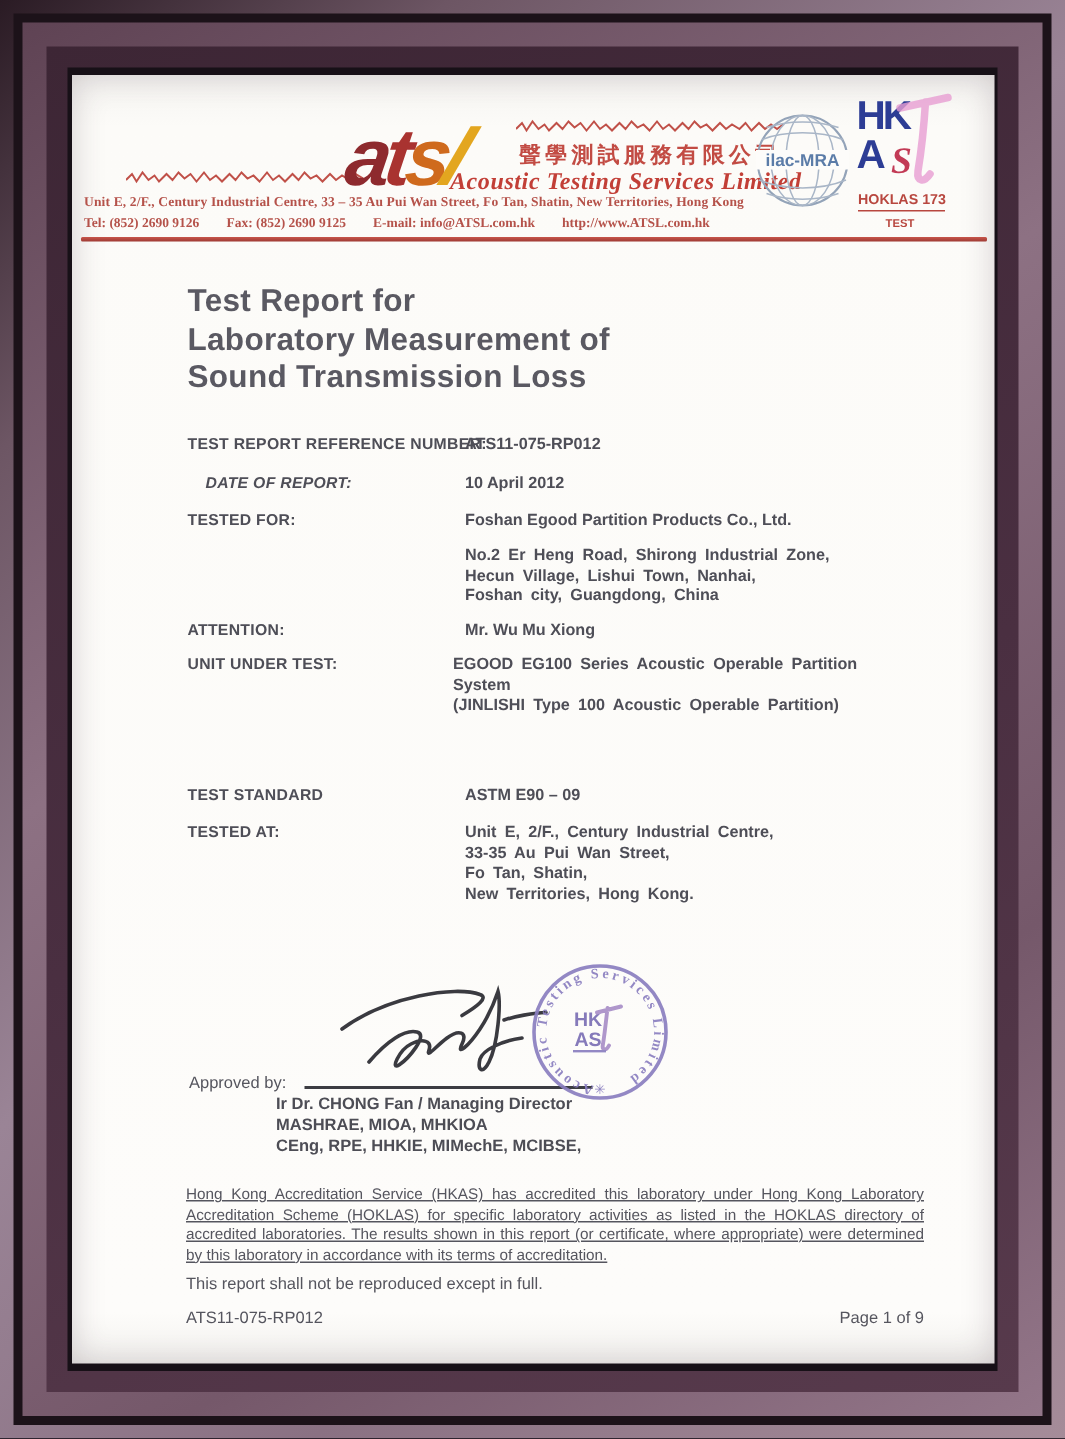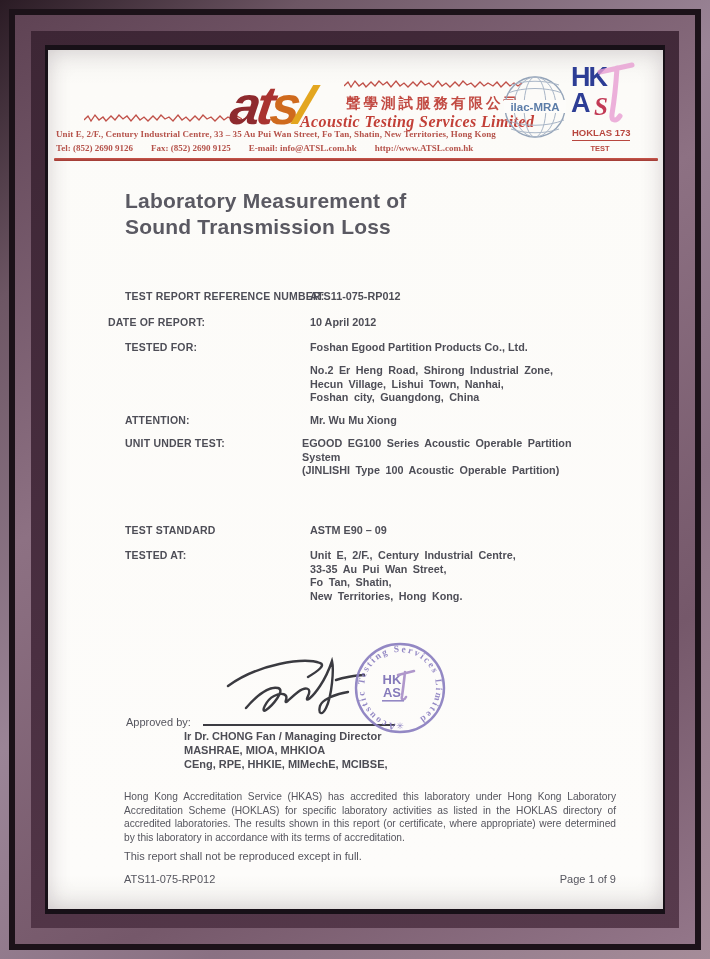--- a/index.html
+++ b/index.html
@@ -30,21 +30,21 @@
   .red-rule { height: 3px; background: linear-gradient(180deg, #c8564c, #9e3a33); border-radius: 1px; }
 
   
   .title-line { font: 700 21px "Liberation Sans", sans-serif; color: #5a5962; line-height: 25.5px; letter-spacing: .2px; }
   .flabel { font: 700 10.5px "Liberation Sans", sans-serif; color: #4e4e57; letter-spacing: .2px; }
   .fvalue { font: 700 10.8px "Liberation Sans", sans-serif; color: #4e4e57; }
   .vblock { white-space: pre-line; line-height: 13.5px; width: 305px; word-spacing: 2.5px; }
   .sig-name { font: 700 11px "Liberation Sans", sans-serif; color: #4d4d55; line-height: 14px; }
   .plain { font: 400 11px "Liberation Sans", sans-serif; color: #55555e; }
   .foot-para { font: 400 10.2px "Liberation Sans", sans-serif; color: #55555e; line-height: 13.6px;
-               text-align: justify; width: 492px; }
+               text-align: justify; width: 492px; text-decoration: underline; }
   .foot-row { display: flex; justify-content: space-between; width: 492px;
               font: 400 11px "Liberation Sans", sans-serif; color: #55555e; }
   .sig-line { height: 2px; background: #3c3c42; }
 </style>
 </head>
 <body>
 
 <div id="stage">
   <div class="f0"></div>
   <div class="f1"></div>
@@ -99,28 +99,29 @@
     <div class="abs hdr-addr" style="left:8px; top:79px;">Unit E, 2/F., Century Industrial Centre, 33 – 35 Au Pui Wan Street, Fo Tan, Shatin, New Territories, Hong Kong</div>
     <div class="abs hdr-contact" style="left:8px; top:93px;align-items:flex-end;">
       <span>Tel: (852) 2690 9126</span>
       <span>Fax: (852) 2690 9125</span>
       <span>E-mail: info@ATSL.com.hk</span>
       <span>http://www.ATSL.com.hk</span>
     </div>
     <div class="abs red-rule" style="left:6px; top:108px; width:604px;"></div>
 
     <div class="abs" style="left:77px; top:138px;">
+      <div class="title-line">Test Report for</div>
       <div class="title-line">Laboratory Measurement of</div>
       <div class="title-line">Sound Transmission Loss</div>
     </div>
 
     <div class="abs flabel" style="left:77px; top:240px;">TEST REPORT REFERENCE NUMBER:</div>
     <div class="abs fvalue" style="left:262px; top:240px;">ATS11-075-RP012</div>
 
-    <div class="abs flabel" style="left:60px; top:266px;">DATE OF REPORT:</div>
+    <div class="abs flabel" style="left:89px; top:266px;font-style:italic;">DATE OF REPORT:</div>
     <div class="abs fvalue" style="left:262px; top:266px;">10 April 2012</div>
 
     <div class="abs flabel" style="left:77px; top:291px;">TESTED FOR:</div>
     <div class="abs fvalue" style="left:262px; top:291px;">Foshan Egood Partition Products Co., Ltd.</div>
     <div class="abs fvalue vblock" style="left:262px; top:314px;">No.2 Er Heng Road, Shirong Industrial Zone,
 Hecun Village, Lishui Town, Nanhai,
 Foshan city, Guangdong, China</div>
 
     <div class="abs flabel" style="left:77px; top:364px;">ATTENTION:</div>
     <div class="abs fvalue" style="left:262px; top:364px;">Mr. Wu Mu Xiong</div>

